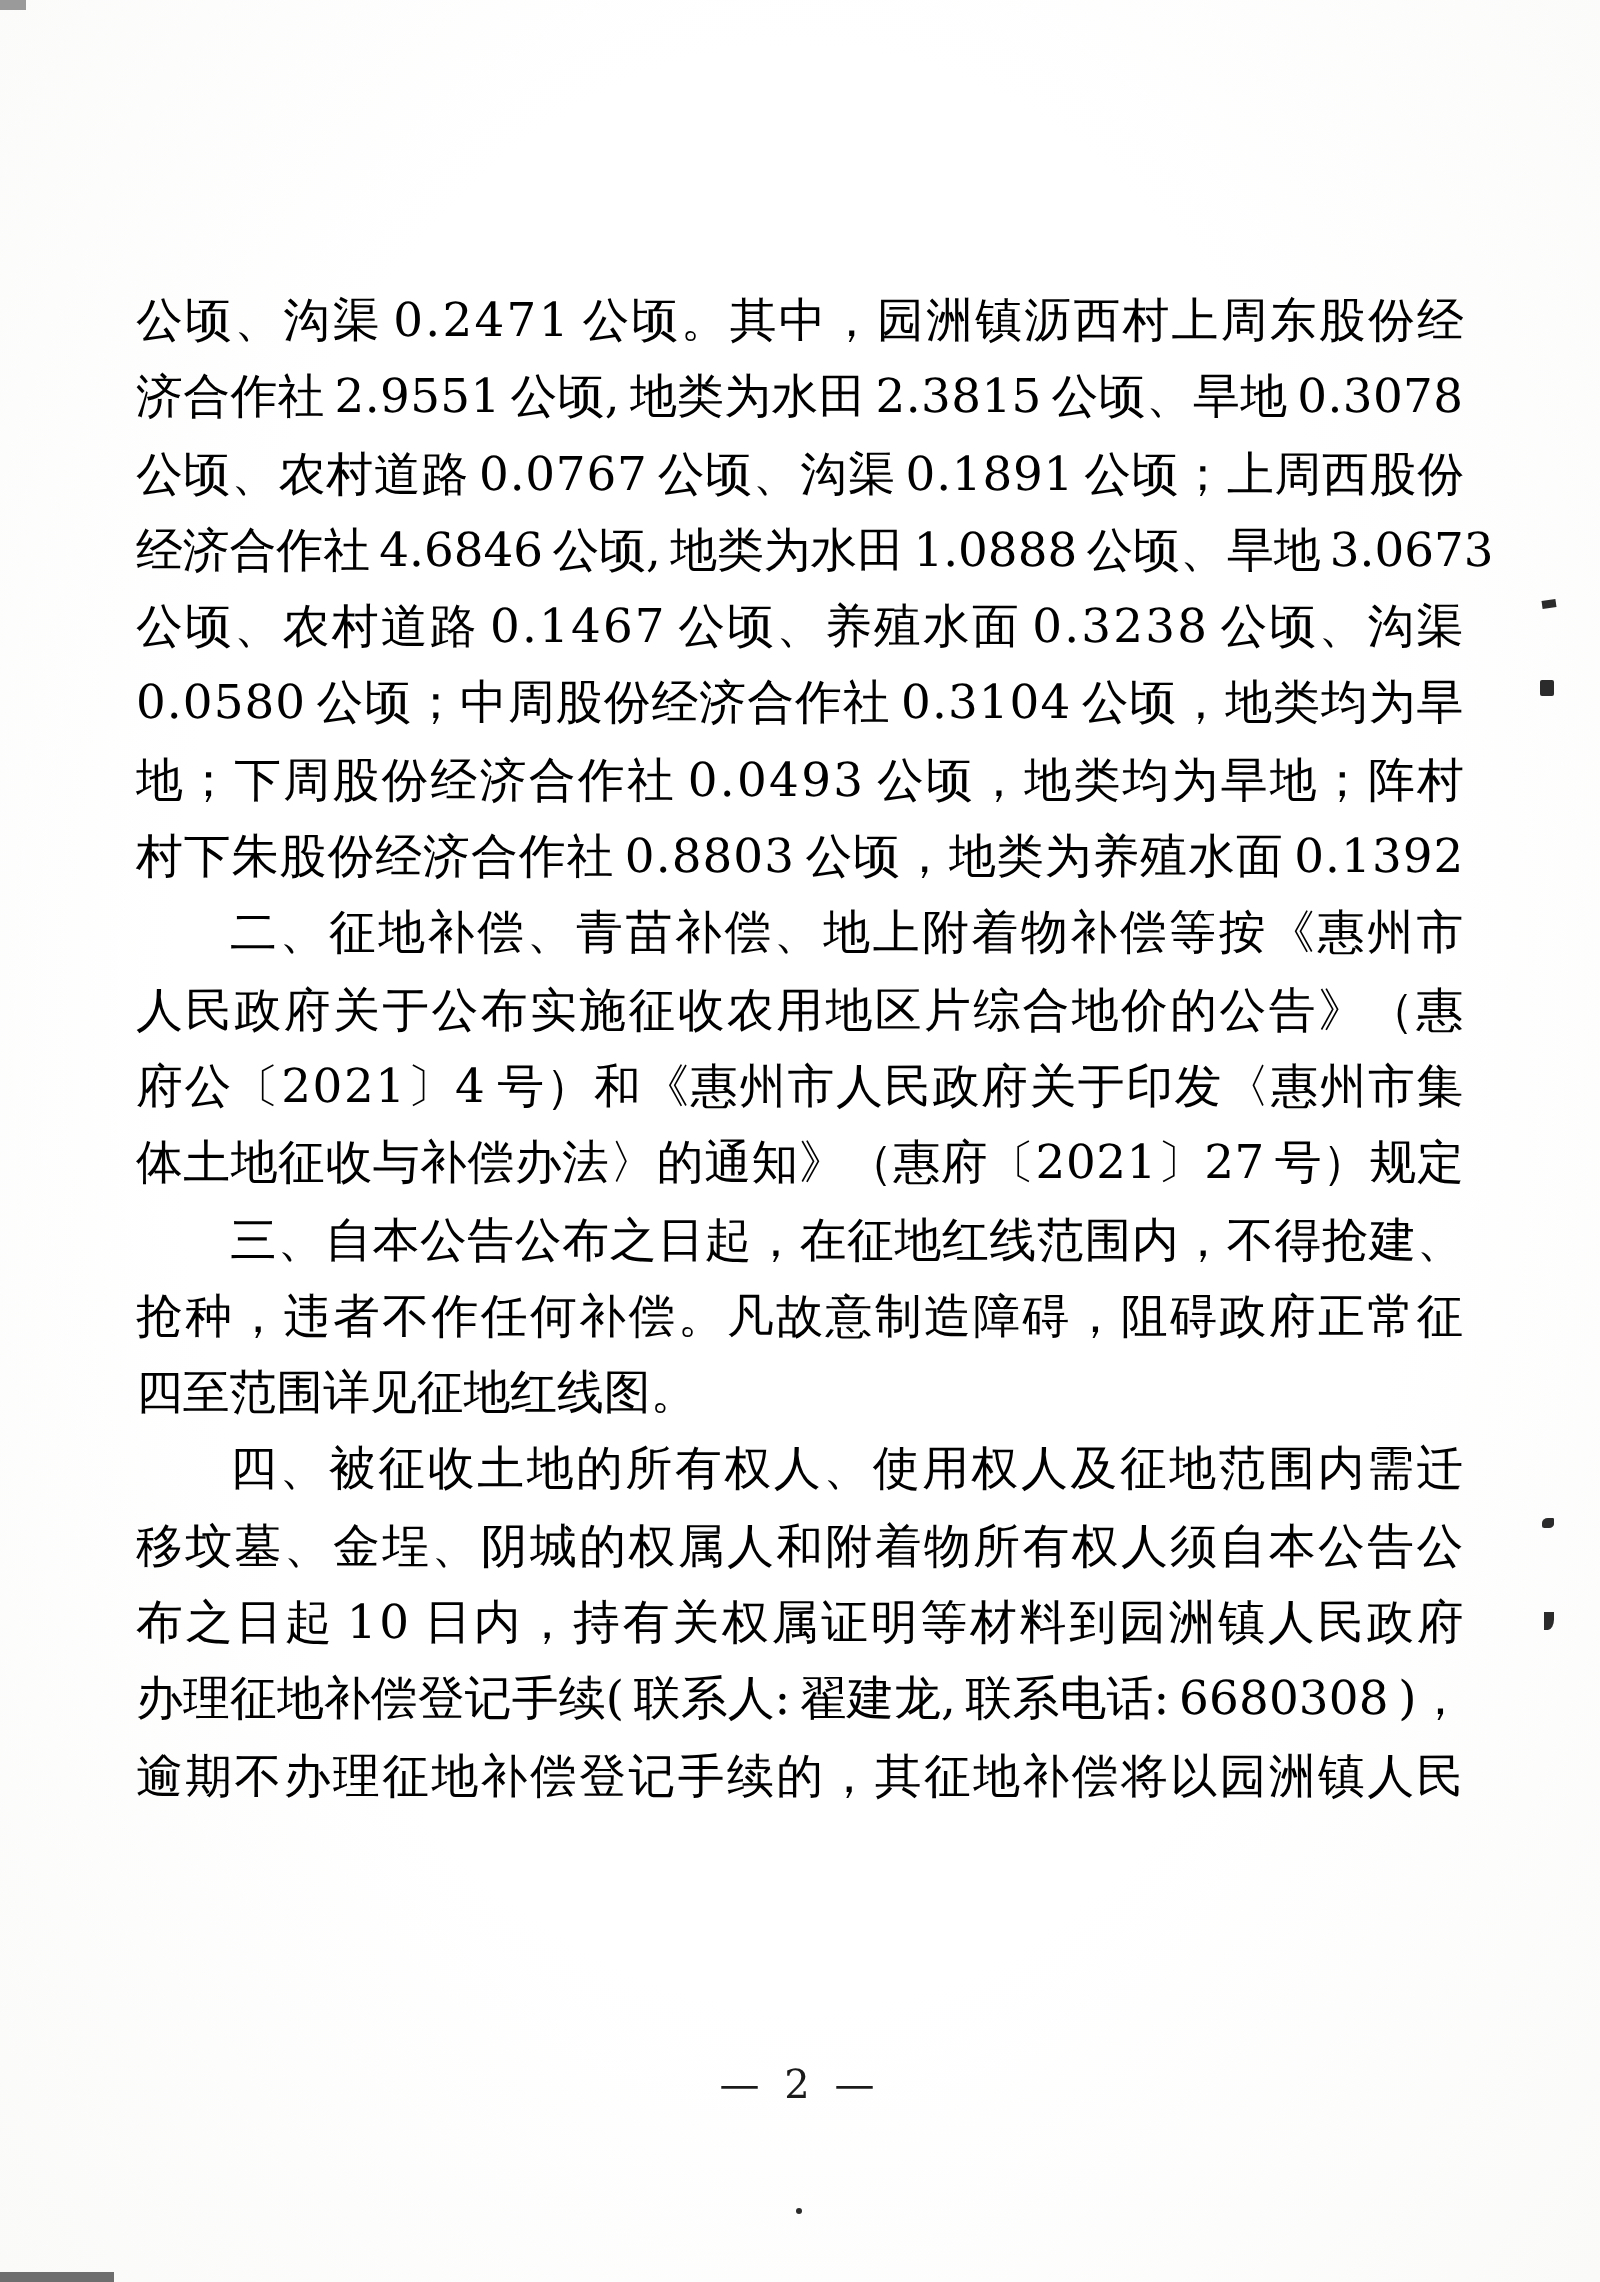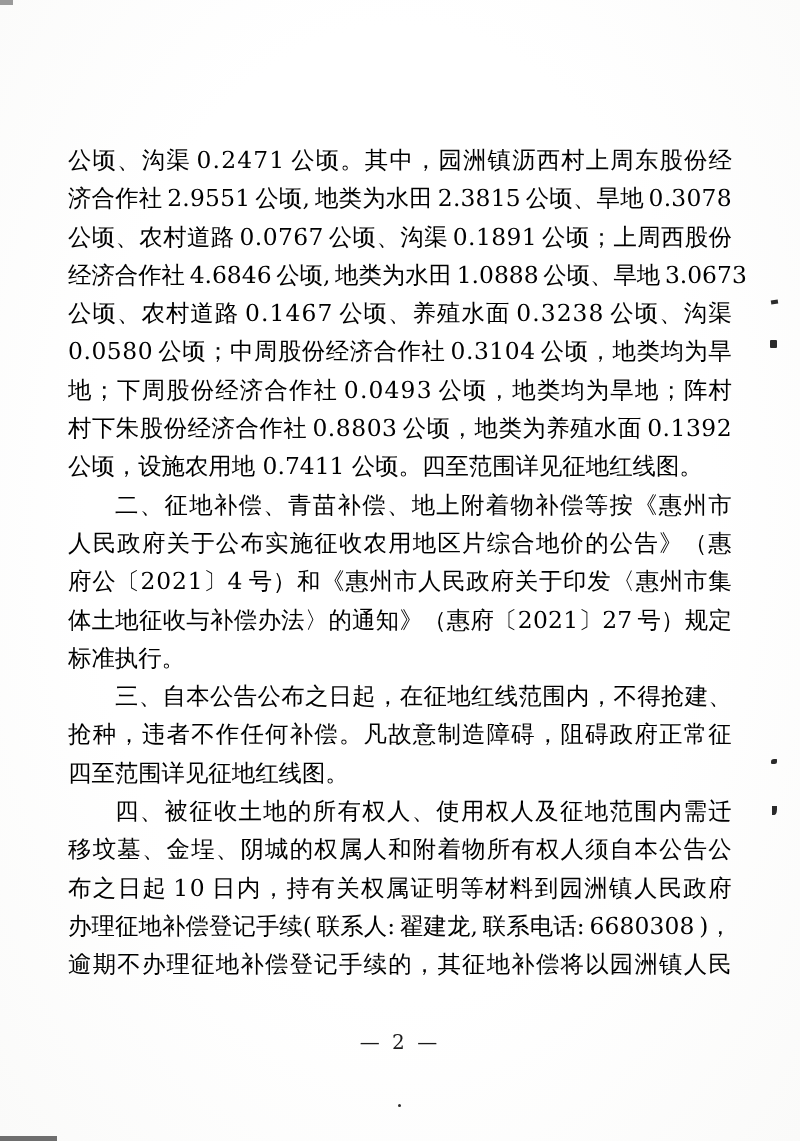--- a/index.html
+++ b/index.html
@@ -417,21 +417,20 @@
           <span>面</span>
           <span> </span>
           <span>0</span>
           <span>.</span>
           <span>1</span>
           <span>3</span>
           <span>9</span>
           <span>2</span>
         </span>
     </div>
-    <div class="doc-line last">公顷，设施农用地 0.7411 公顷。四至范围详见征地红线图。</div>
 
     <div class="doc-line justify indent" style="display: block;">
       <span style="display: flex; justify-content: space-between; width: 100%;">
           <span>二</span>
           <span>、</span>
           <span>征</span>
           <span>地</span>
           <span>补</span>
           <span>偿</span>
           <span>、</span>
@@ -548,21 +547,20 @@
           <span>〕</span>
           <span>2</span>
           <span>7</span>
           <span> </span>
           <span>号</span>
           <span>）</span>
           <span>规</span>
           <span>定</span>
         </span>
     </div>
-    <div class="doc-line last">标准执行。</div>
 
     <div class="doc-line justify indent" style="display: block;">
       <span style="display: flex; justify-content: space-between; width: 100%;">
           <span>三</span>
           <span>、</span>
           <span>自</span>
           <span>本</span>
           <span>公</span>
           <span>告</span>
           <span>公</span>

